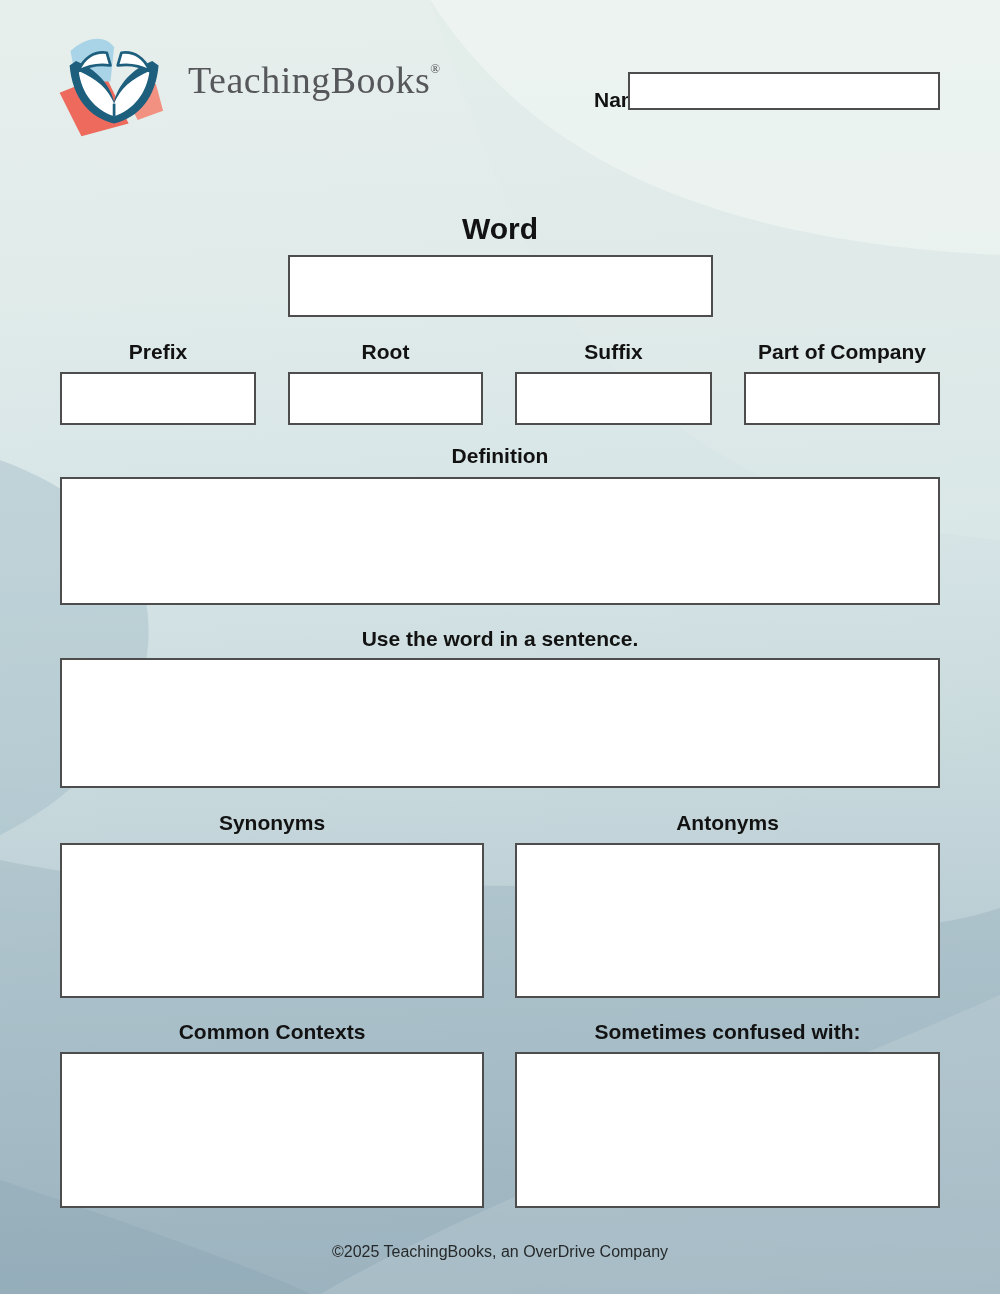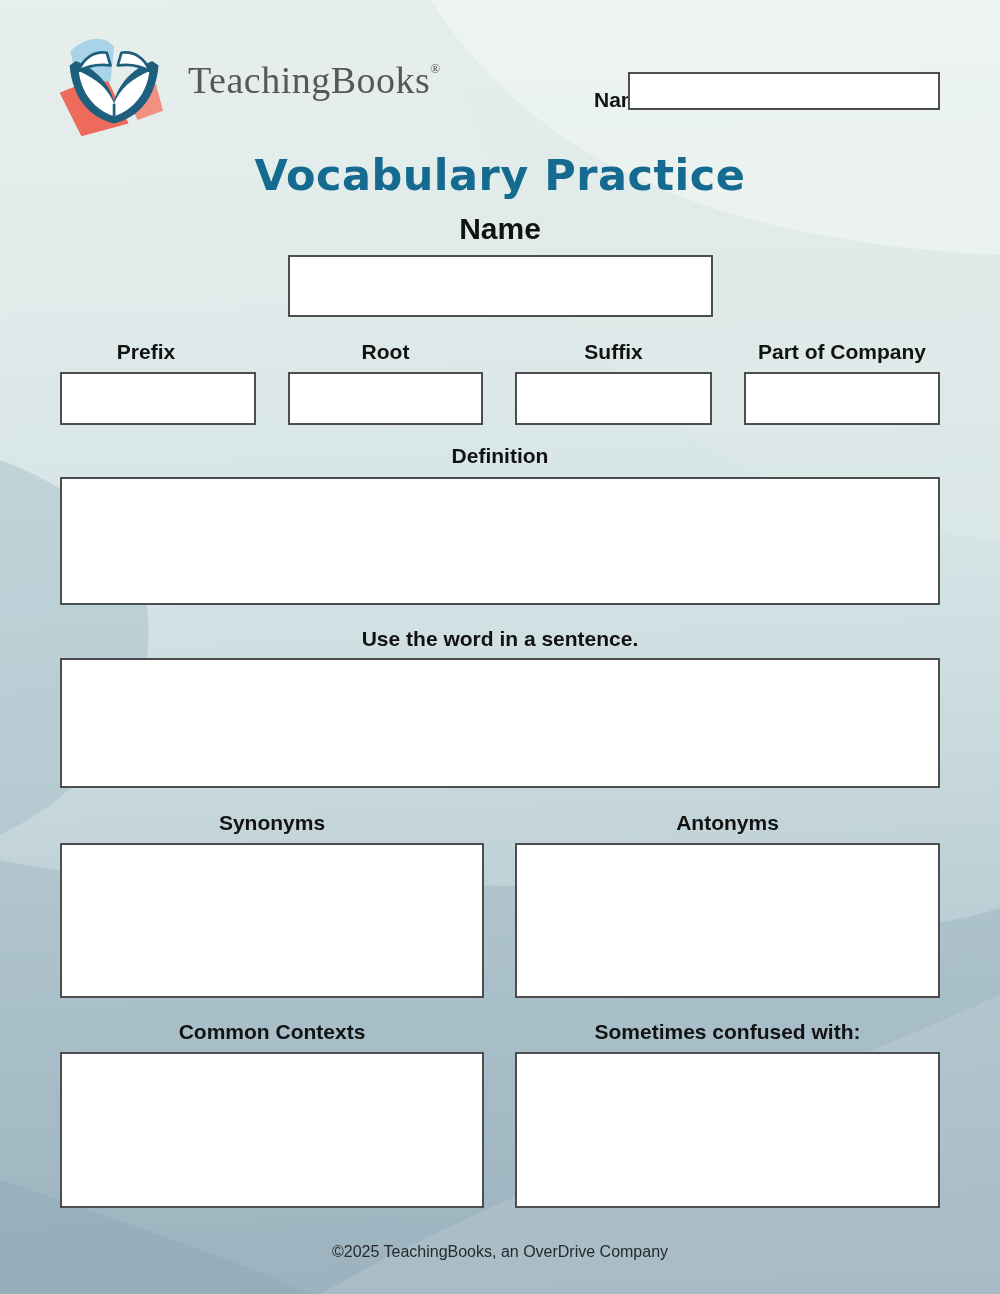--- a/index.html
+++ b/index.html
@@ -93,21 +93,21 @@
     font-size: 18px;
     color: #222;
     padding: 6px 10px;
     resize: none;
     outline: none;
     display: block;
   }
 
   .word-input   { left: 288px; top: 255px; width: 425px; height: 62px; font-size: 22px; }
 
-  .lbl-prefix   { left: 48px;  top: 340px; width: 196px; text-align: center; }
+  .lbl-prefix   { left: 60px;  top: 340px; width: 196px; text-align: center; }
   .lbl-root     { left: 288px; top: 340px; width: 195px; }
   .lbl-suffix   { left: 515px; top: 340px; width: 197px; }
   .lbl-pos      { left: 744px; top: 340px; width: 196px; }
 
   .box-prefix   { left: 60px;  top: 372px; width: 196px; height: 53px; }
   .box-root     { left: 288px; top: 372px; width: 195px; height: 53px; }
   .box-suffix   { left: 515px; top: 372px; width: 197px; height: 53px; }
   .box-pos      { left: 744px; top: 372px; width: 196px; height: 53px; }
 
   .lbl-definition { left: 0; top: 444px; width: 100%; }
@@ -167,23 +167,22 @@
 
         <path d="M64 78 L64 92" stroke="#1d5f7d" stroke-width="3"></path>
       </svg>
     </div>
 
     <div class="abs logo-text"><span>TeachingBooks</span><sup class="logo-reg">®</sup></div>
 
     <div class="abs name-label field-label">Name:</div>
     <input class="abs box name-input" type="text" aria-label="Name:" style="">
 
-    <div class="abs title">Vocabulary Practice</div>
-
-    <div class="abs field-label word-label">Name</div>
+
+    <div class="abs field-label word-label">Word</div>
     <input class="abs box word-input" type="text" aria-label="Word" style="">
 
     <div class="abs field-label lbl-prefix">Prefix</div>
     <div class="abs field-label lbl-root">Root</div>
     <div class="abs field-label lbl-suffix">Suffix</div>
     <div class="abs field-label lbl-pos">Part of Company</div>
 
     <input class="abs box box-prefix" type="text" aria-label="Prefix" style="">
     <input class="abs box box-root" type="text" aria-label="Root" style="">
     <input class="abs box box-suffix" type="text" aria-label="Suffix" style="">

